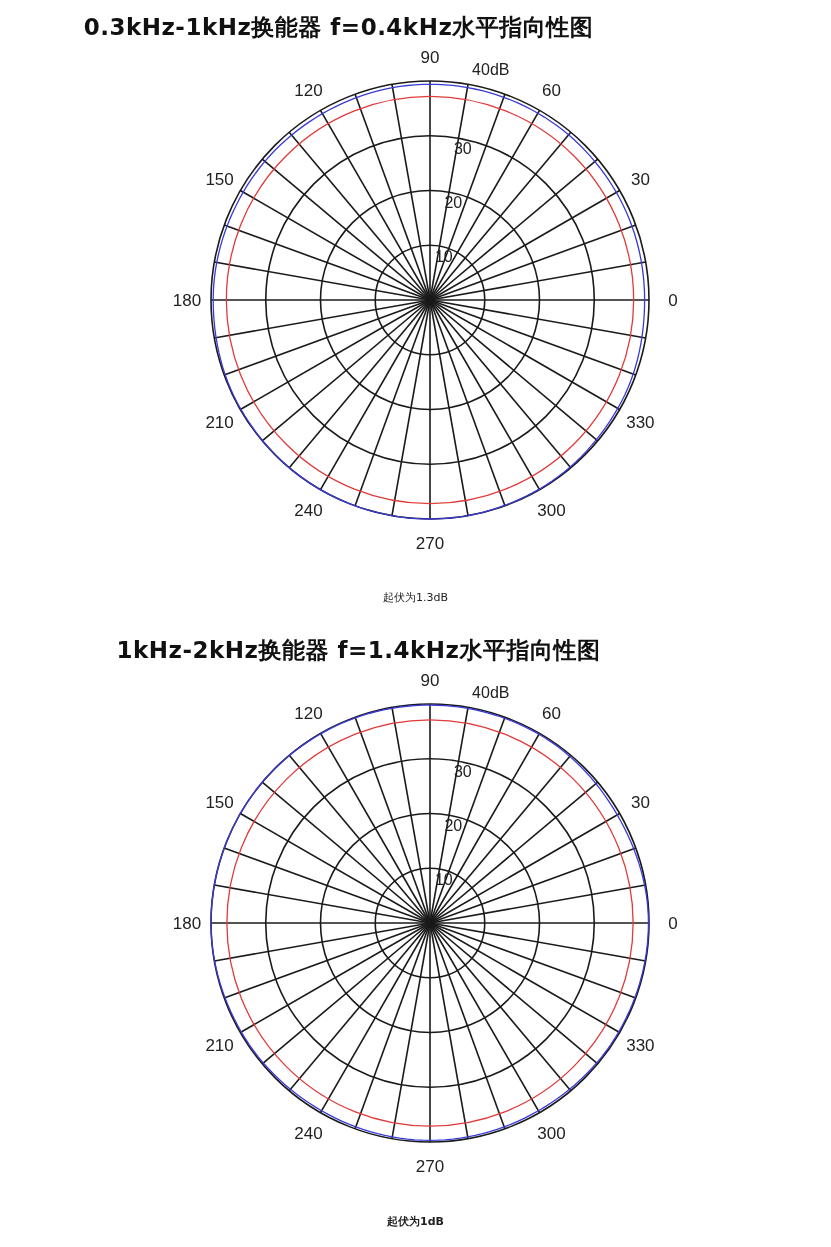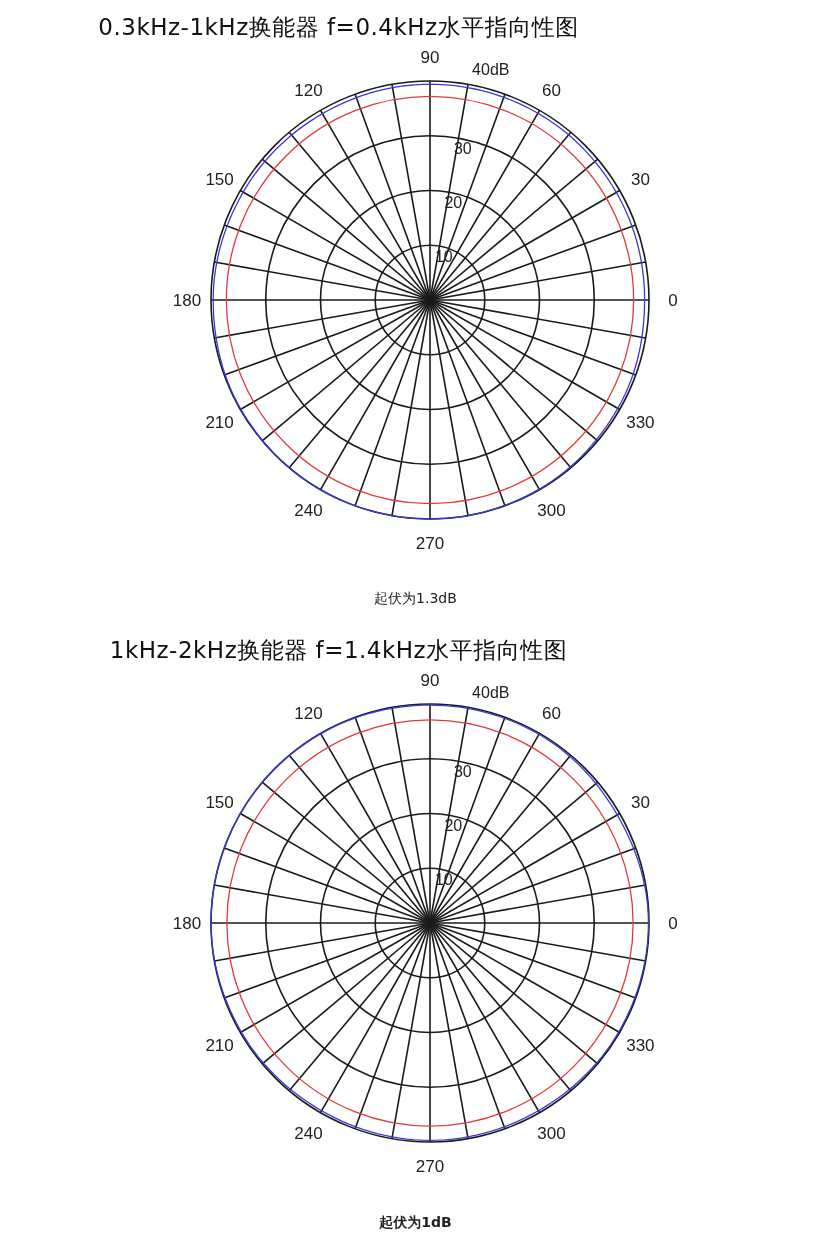--- a/index.html
+++ b/index.html
@@ -1,23 +1,23 @@
 <!DOCTYPE html>
 <html><head>
 <meta charset="utf-8">
 <style>
   html, body { margin: 0; padding: 0; background: #ffffff; }
   body { width: 831px; height: 1247px; position: relative; overflow: hidden;
          font-family: "Liberation Sans", "DejaVu Sans", sans-serif; color: #222; }
   .panel { position: absolute; left: 0; width: 831px; }
   .title { position: absolute; left: 0; width: 677px; text-align: center;
-           font-family: "DejaVu Sans", sans-serif; font-weight: normal; font-size: 23px;
+           font-family: "DejaVu Sans", sans-serif; font-weight: bold; font-size: 23px;
            letter-spacing: 0.5px; color: #111; }
   .caption { position: absolute; left: 0; width: 831px; text-align: center;
-             font-family: "DejaVu Sans", sans-serif; font-size: 14px; color: #222; }
+             font-family: "DejaVu Sans", sans-serif; font-size: 11px; color: #222; }
   svg.polar { position: absolute; left: 0; }
   svg text { font-family: "Liberation Sans", "DejaVu Sans", sans-serif; fill: #222; }
 </style>
 </head>
 <body>
 
 <div class="panel">
   <div class="title" style="top:12px;">0.3kHz-1kHz换能器 f=0.4kHz水平指向性图</div>
   <svg class="polar" id="polar-0" width="831" height="600" viewBox="0 0 831 600" style="top:0;">
       <g stroke="#1a1a1a" stroke-width="1.6" fill="none">
@@ -78,21 +78,21 @@
       <text x="640.4" y="427.5" text-anchor="middle" font-size="17">330</text>
       <text x="443.8" y="261.9" text-anchor="middle" font-size="16">10</text>
       <text x="453.3" y="208.0" text-anchor="middle" font-size="16">20</text>
       <text x="462.8" y="154.1" text-anchor="middle" font-size="16">30</text>
       <text x="490.8" y="74.6" text-anchor="middle" font-size="16">40dB</text>
     </svg>
   <div class="caption" style="top:590px;">起伏为1.3dB</div>
 </div>
 
 <div class="panel">
-  <div class="title" style="top:635px;">1kHz-2kHz换能器 f=1.4kHz水平指向性图</div>
+  <div class="title" style="top:635px;margin-left:20px;">1kHz-2kHz换能器 f=1.4kHz水平指向性图</div>
   <svg class="polar" id="polar-1" width="831" height="600" viewBox="0 623 831 600" style="top:623px;">
       <g stroke="#1a1a1a" stroke-width="1.6" fill="none">
         <line x1="430" y1="923" x2="649.00" y2="923.00"></line>
         <line x1="430" y1="923" x2="645.67" y2="884.97"></line>
         <line x1="430" y1="923" x2="635.79" y2="848.10"></line>
         <line x1="430" y1="923" x2="619.66" y2="813.50"></line>
         <line x1="430" y1="923" x2="597.76" y2="782.23"></line>
         <line x1="430" y1="923" x2="570.77" y2="755.24"></line>
         <line x1="430" y1="923" x2="539.50" y2="733.34"></line>
         <line x1="430" y1="923" x2="504.90" y2="717.21"></line>

